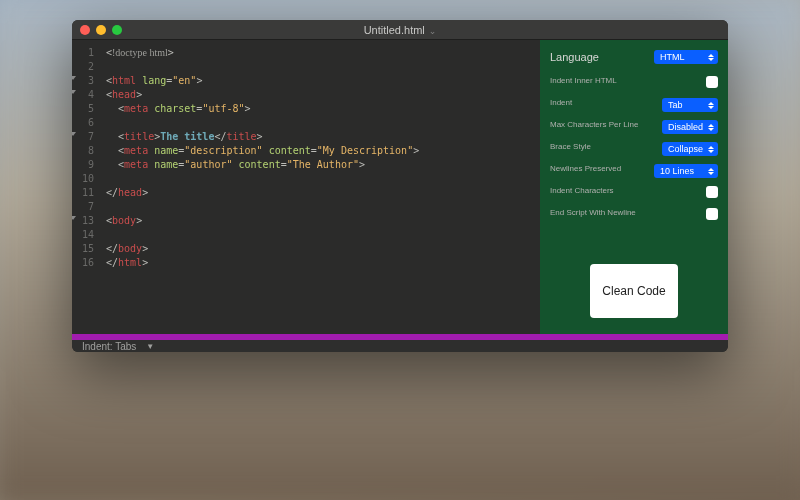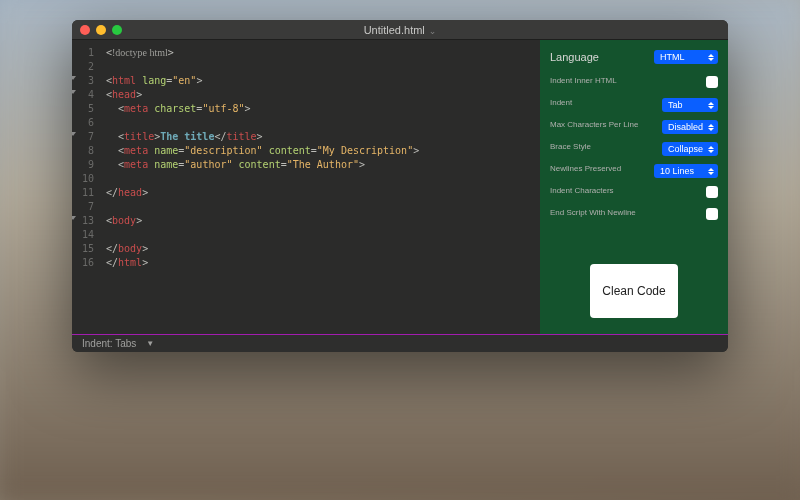--- a/index.html
+++ b/index.html
@@ -147,21 +147,21 @@
     background: #fff; color: #222;
     border-radius: 4px;
     font-size: 12px;
     padding: 20px 12px;
     align-self: center;
     margin-bottom: 6px;
   }
   .statusbar {
     height: 18px;
     background: #2e2e2d;
-    border-top: 1px solid #a21caf;
+    border-top: 6px solid #a21caf;
     color: #a0a09e;
     font-size: 10px;
     display: flex; align-items: center;
     padding: 0 10px;
     gap: 10px;
   }
   .statusbar .chev2 { font-size: 8px; }
 </style>
 </head>
 <body>

